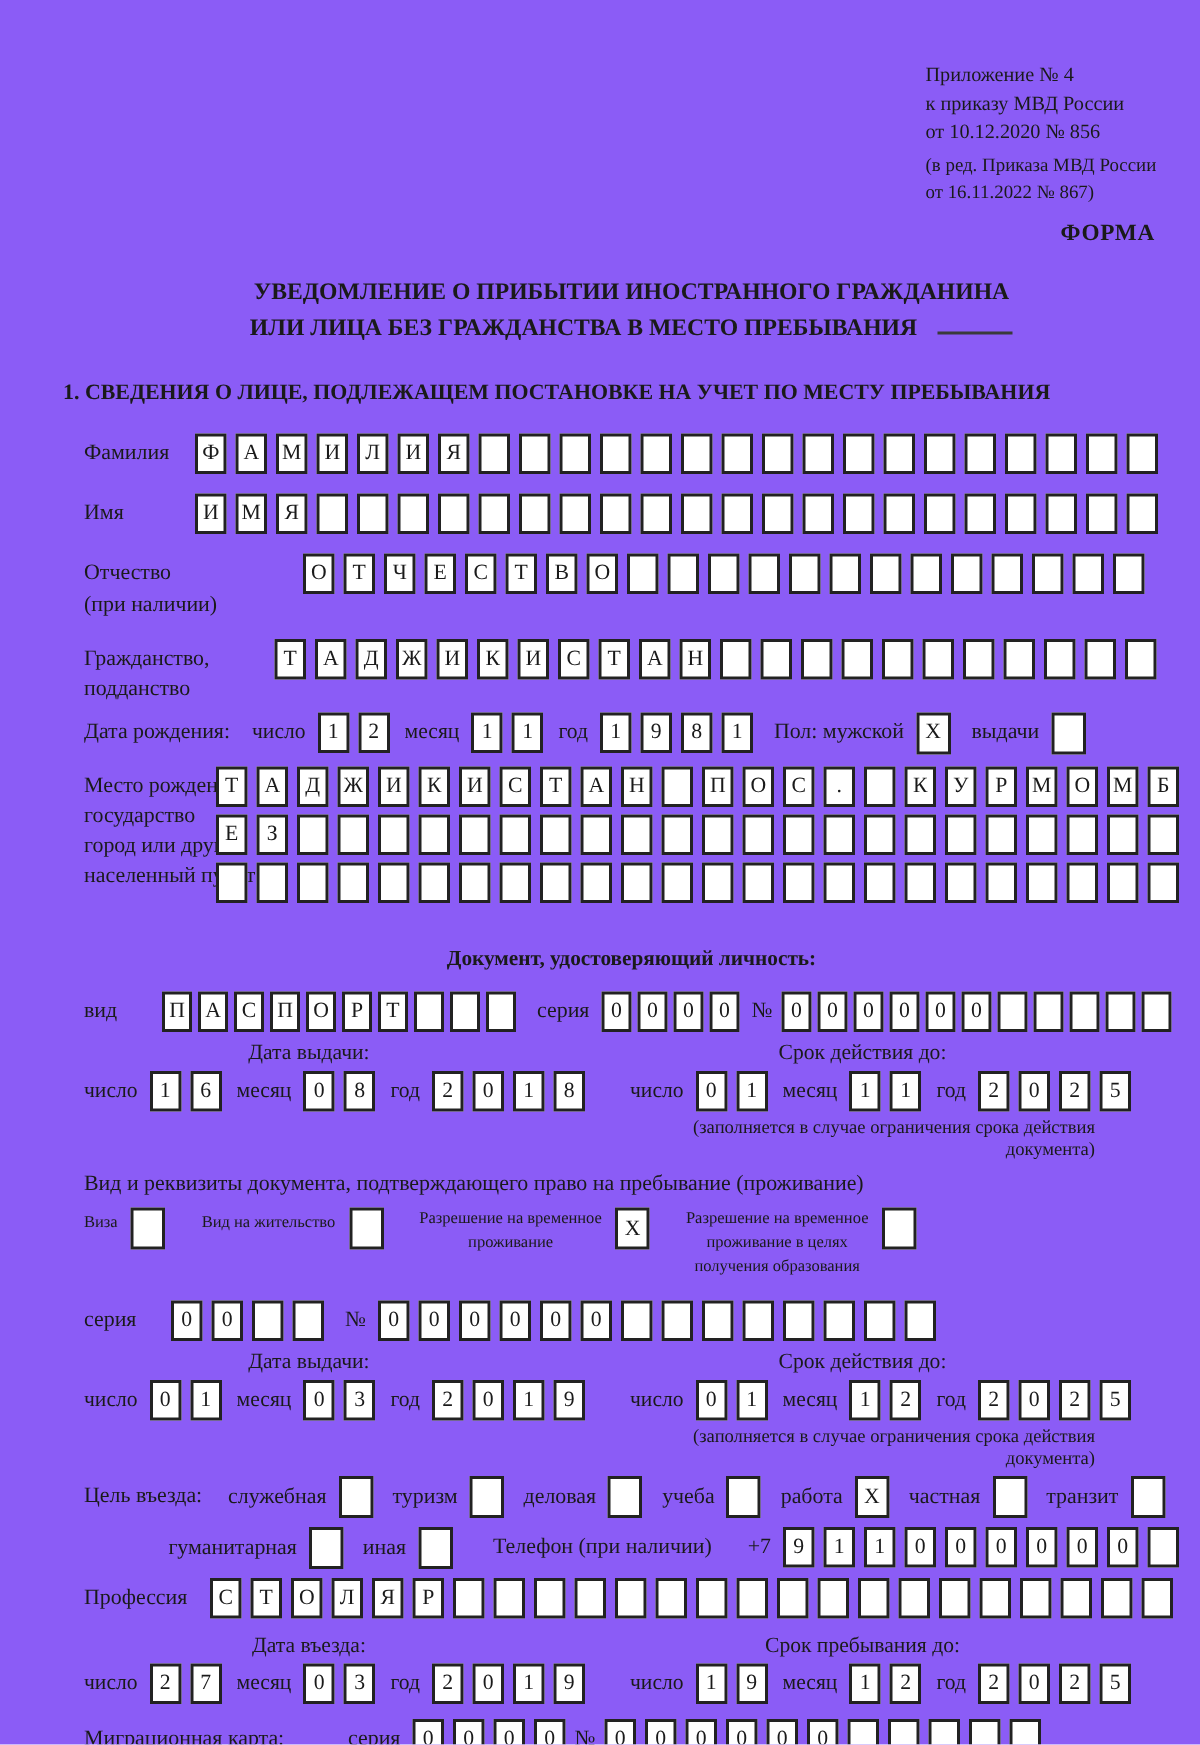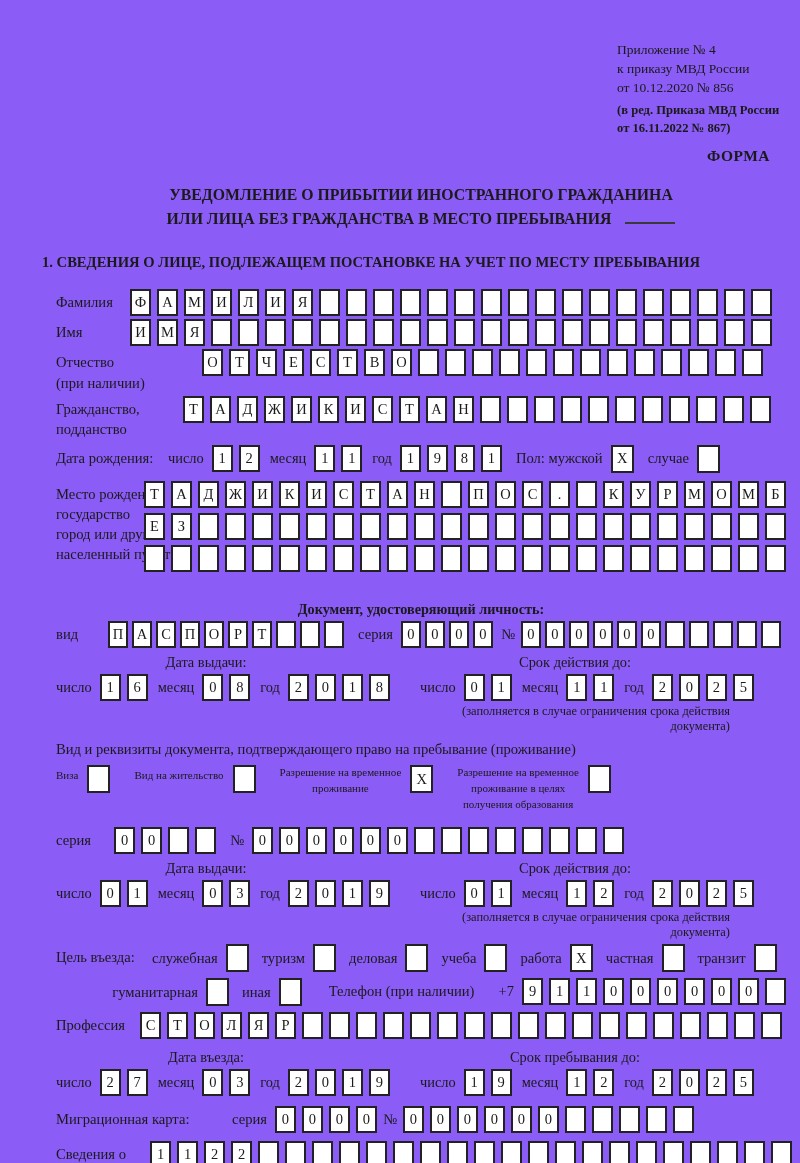--- a/index.html
+++ b/index.html
@@ -2,42 +2,42 @@
 <html lang="ru"><head>
 <meta charset="utf-8">
 <style>
   * { box-sizing: border-box; }
   html,body { margin:0; padding:0; background:#ffffff; }
   body { font-family:"Liberation Serif", serif; color:#1a1a1a; }
   .page { width:800px; height:1163px; position:relative; padding:40px 14px 0 56px; overflow:hidden; background:#8b5cf6; }
 
   
   .ref { position:absolute; left:617px; top:40px; font-size:13.5px; line-height:1.42; }
-  .ref-sub { margin-top:5px; font-size:12.6px; line-height:1.42;font-weight:bold; }
+  .ref-sub { margin-top:5px; font-size:12.6px; line-height:1.42; }
   .forma { position:absolute; top:147px; left:0; width:770px; text-align:right; font-weight:700; font-size:15.5px; letter-spacing:.5px; }
 
   .title { margin-top:143px; text-align:center; font-weight:700; font-size:15.8px; line-height:1.5; }
   .title-blank { display:inline-block; width:50px; border-bottom:2.5px solid #3a3a3a; margin-left:14px; }
   .sec-head { margin:24px 0 0 -14px; font-weight:700; font-size:14.6px; white-space:nowrap; }
 
   
   .frow { display:flex; align-items:flex-start; white-space:nowrap; }
   .lbl { font-size:14.6px; line-height:1.38; flex:none; }
   .pt3 { padding-top:3px; }
   .cells { display:inline-flex; gap:6px; flex:none; }
   .cell { width:21px; height:27px; border:2px solid #222; display:inline-flex; align-items:center; justify-content:center;
           font-size:14.5px; flex:none; background:#fff; }
   .compact .cells { gap:4px; } .compact .cell { width:20px; }
   .checkbox { width:23px; height:28px; border:2px solid #222; display:inline-flex; align-items:center; justify-content:center;
               font-size:14.5px; flex:none; background:#fff; }
   .stack { display:flex; flex-direction:column; gap:5px; }
 
   .w-surname { width:74px; } .w-patronymic { width:146px; } .w-citizenship { width:127px; }
   .w-birthplace { width:88px; } .w-profession { width:84px; } .w-rep { width:94px; }
-  .mt2{margin-top:2px} .mt3{margin-top:3px} .mt4{margin-top:4px} .mt6{margin-top:6px} .mt8{margin-top:8px}
+  .mt2{margin-top:2px} .mt3{margin-top:13px} .mt4{margin-top:4px} .mt6{margin-top:6px} .mt8{margin-top:8px}
   .mt10{margin-top:10px} .mt14{margin-top:14px} .mt18{margin-top:18px}
   .ml6{margin-left:6px} .ml8{margin-left:8px} .ml14{margin-left:14px} .ml24{margin-left:24px}
 
   .doc-head { text-align:center; font-weight:700; font-size:14.2px;margin-top:29px; }
   .dates-pair { display:flex; gap:64px; }
   .dgroup { display:flex; flex-direction:column; flex:none; }
   .dhead { text-align:center; font-size:14.4px; margin-bottom:3px; }
   .dcells { display:inline-flex; align-items:center; gap:6px; font-size:14.4px; white-space:nowrap; }
   .dcells .dlabel { margin:0 2px 0 4px; }
   .dcells .dlabel:first-child { margin-left:0; }
@@ -196,21 +196,21 @@
         <span class="cell">1</span>
         <span class="cell">1</span>
         <span class="dlabel">год</span>
         <span class="cell">1</span>
         <span class="cell">9</span>
         <span class="cell">8</span>
         <span class="cell">1</span>
       </div>
     <div class="lbl pt3 ml14">Пол: мужской</div>
     <span class="checkbox ml8">X</span>
-    <div class="lbl pt3 ml14">случае</div>
+    <div class="lbl pt3 ml14">выдачи</div>
     <span class="checkbox ml8"></span>
   </div>
 
   <div class="frow mt8">
     <div class="lbl pt3 w-birthplace">Место рождения:<br>государство<br>город или другой<br>населенный пункт</div>
     <div class="stack">
       <div class="cells">
           <span class="cell">Т</span>
           <span class="cell">А</span>
           <span class="cell">Д</span>

